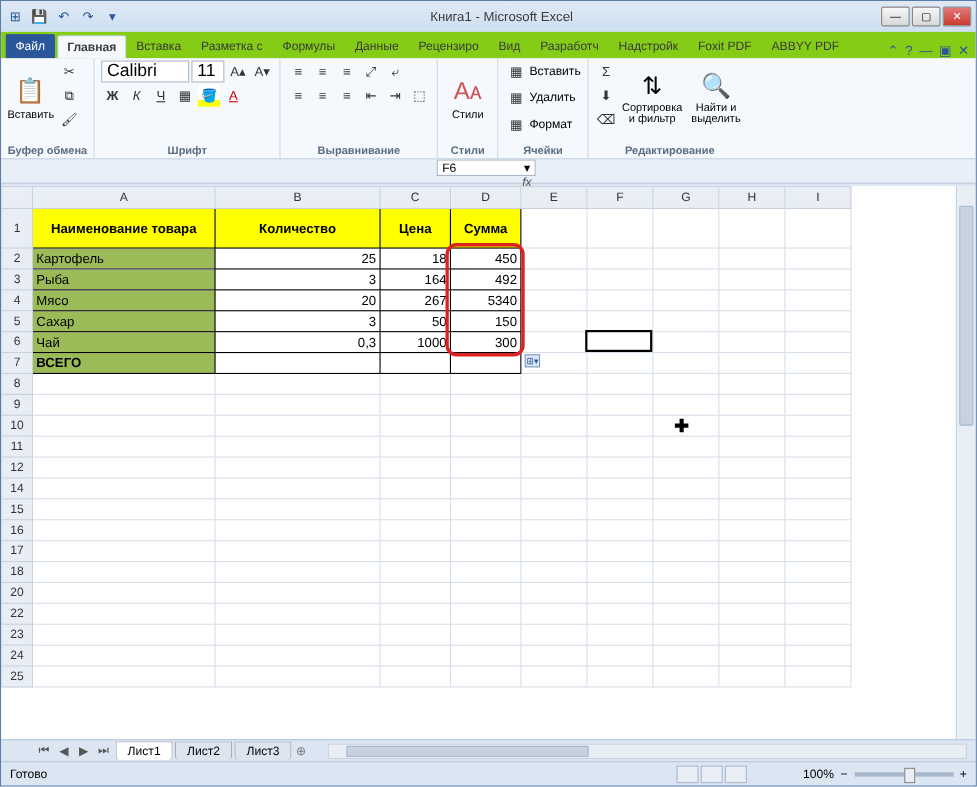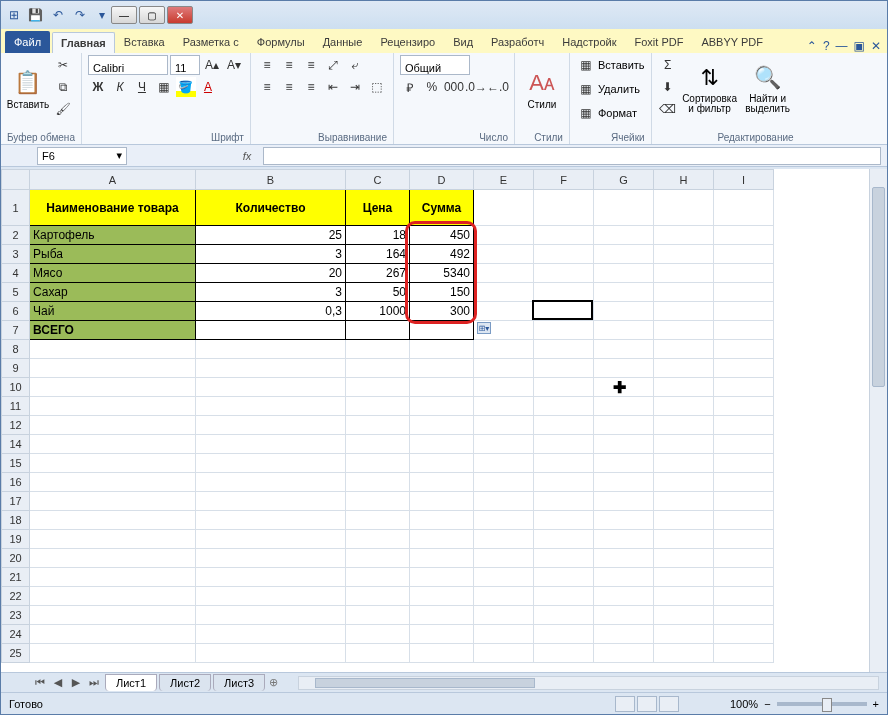--- a/index.html
+++ b/index.html
@@ -8,40 +8,40 @@
 
 .titlebar { height: 28px; background: linear-gradient(#dfe9f5,#cddff0); display: flex; align-items: center; padding: 0 4px; font-size: 12px; }
 .qat { display: flex; gap: 4px; align-items: center; }
 .qat .ic { width: 18px; height: 18px; display: flex; align-items: center; justify-content: center; font-size: 12px; color: #2b579a; }
 .title-text { flex: 1; text-align: center; color: #3b3b3b; font-size: 12px; }
 .winbtns { display: flex; gap: 2px; }
 .winbtn { width: 26px; height: 18px; background: linear-gradient(#f7f7f7,#d7d7d7); border: 1px solid #888; border-radius: 2px; display: flex; align-items: center; justify-content: center; font-size: 10px; }
 .winbtn.close { background: linear-gradient(#e07a7a,#c83b2e); color: #fff; }
 
 
-.tabs { height: 24px; background: #fef9c3; display: flex; align-items: flex-end; font-size: 11px; padding-left: 4px; }
+.tabs { height: 24px; background: #84cc16; display: flex; align-items: flex-end; font-size: 11px; padding-left: 4px; }
 .tab { padding: 4px 8px; color: #3b3b3b; cursor: pointer; border: 1px solid transparent; }
 .tab.file { background: #2b579a; color: #fff; border-radius: 2px 2px 0 0; margin-right: 2px; }
 .tab.active { background: #f5f8fc; border: 1px solid #b8c8dc; border-bottom: none; border-radius: 2px 2px 0 0; font-weight: bold; }
 .tabs .helpicons { margin-left: auto; display: flex; gap: 6px; padding-right: 6px; align-items: center; color: #2b579a; font-size: 12px; }
 
 
 .ribbon { height: 92px; background: #f5f8fc; border-bottom: 1px solid #b8c8dc; display: flex; font-size: 11px; }
 .group { border-right: 1px solid #d0dae6; padding: 2px 6px 1px 6px; display: flex; flex-direction: column; }
 .group-content { flex: 1; display: flex; gap: 4px; align-items: flex-start; }
-.group-label { text-align: right; color: #5a6b82; font-size: 10px; padding-top: 1px; }
+.group-label { text-align: center; color: #5a6b82; font-size: 10px; padding-top: 1px; font-weight: bold; }
 .bigbtn { display: flex; flex-direction: column; align-items: center; justify-content: center; width: 42px; height: 66px; cursor: pointer; font-size: 10px; text-align: center; }
 .bigbtn .glyph { width: 32px; height: 32px; display: flex; align-items: center; justify-content: center; font-size: 22px; }
 .col { display: flex; flex-direction: column; gap: 2px; }
 .row { display: flex; gap: 2px; align-items: center; }
 .smbtn { width: 20px; height: 20px; display: flex; align-items: center; justify-content: center; font-size: 12px; cursor: pointer; color: #333; }
-.combo { height: 20px; border: 1px solid #abb8c9; background: #fff; font-size: 11px; padding: 0 4px; display: flex; align-items: flex-end; }
-
-
-.fbar { height: 22px; background: #e9eff8; border-bottom: 1px solid #b8c8dc; display: flex; align-items: center; font-size: 11px; }
+.combo { height: 20px; border: 1px solid #abb8c9; background: #fff; font-size: 16px; padding: 0 4px; display: flex; align-items: flex-start; }
+
+
+.fbar { height: 22px; background: #e9eff8; border-bottom: 1px solid #b8c8dc; display: flex; align-items: center; font-size: 11px; flex-direction: column; }
 .namebox { width: 90px; height: 18px; background: #fff; border: 1px solid #abb8c9; margin: 0 40px 0 36px; display: flex; align-items: center; padding: 0 4px; justify-content: space-between; }
 .fx { width: 20px; text-align: center; font-style: italic; color: #555; margin-left: 70px; }
 .formula-input { flex: 1; height: 18px; background: #fff; border: 1px solid #abb8c9; margin: 0 6px; }
 
 
 .gridwrap { position: absolute; top: 168px; left: 0; right: 18px; bottom: 42px; background: #fff; overflow: hidden; }
 .gridwrap table { border-collapse: collapse; table-layout: fixed; }
 .colhdr th, .rowhdr { background: #e9eef5; border: 1px solid #c8d2de; font-weight: normal; font-size: 11px; color: #333; text-align: center; }
 .colhdr th { height: 20px; }
 .rowhdr { width: 28px; }
@@ -80,20 +80,21 @@
 <body>
 
 <div class="titlebar">
   <div class="qat">
     <span class="ic">⊞</span>
     <span class="ic">💾</span>
     <span class="ic">↶</span>
     <span class="ic">↷</span>
     <span class="ic">▾</span>
   </div>
+  <div class="title-text">Книга1 - Microsoft Excel</div>
   <div class="winbtns">
     <div class="winbtn">—</div>
     <div class="winbtn">▢</div>
     <div class="winbtn close">✕</div>
   </div>
 </div>
 
 <div class="tabs">
   <div class="tab file">Файл</div>
   <div class="tab active">Главная</div>
@@ -182,37 +183,20 @@
           <span class="smbtn">≡</span>
           <span class="smbtn">⇤</span>
           <span class="smbtn">⇥</span>
           <span class="smbtn">⬚</span>
         </div>
       </div>
     </div>
     <div class="group-label">Выравнивание</div>
   </div>
 
-  <div class="group">
-    <div class="group-content">
-      <div class="col">
-        <div class="combo" style="width:70px">
-            <span>Общий</span>
-          </div>
-        <div class="row">
-          <span class="smbtn">₽</span>
-          <span class="smbtn">%</span>
-          <span class="smbtn">000</span>
-          <span class="smbtn">.0→</span>
-          <span class="smbtn">←.0</span>
-        </div>
-      </div>
-    </div>
-    <div class="group-label">Число</div>
-  </div>
 
   <div class="group">
     <div class="group-content">
       <div class="bigbtn">
         <span class="glyph" style="color:#c55">Aᴀ</span>
         <span>Стили</span>
       </div>
     </div>
     <div class="group-label">Стили</div>
   </div>
@@ -493,45 +477,21 @@
           <td class=""></td>
           <td class=""></td>
           <td class=""></td>
           <td class=""></td>
           <td class=""></td>
           <td class=""></td>
           <td class=""></td>
           <td class=""></td>
         </tr>
         <tr>
-          <th class="rowhdr">19</th>
-          <td class=""></td>
-          <td class=""></td>
-          <td class=""></td>
-          <td class=""></td>
-          <td class=""></td>
-          <td class=""></td>
-          <td class=""></td>
-          <td class=""></td>
-          <td class=""></td>
-        </tr>
-        <tr>
           <th class="rowhdr">20</th>
-          <td class=""></td>
-          <td class=""></td>
-          <td class=""></td>
-          <td class=""></td>
-          <td class=""></td>
-          <td class=""></td>
-          <td class=""></td>
-          <td class=""></td>
-          <td class=""></td>
-        </tr>
-        <tr>
-          <th class="rowhdr">21</th>
           <td class=""></td>
           <td class=""></td>
           <td class=""></td>
           <td class=""></td>
           <td class=""></td>
           <td class=""></td>
           <td class=""></td>
           <td class=""></td>
           <td class=""></td>
         </tr>

